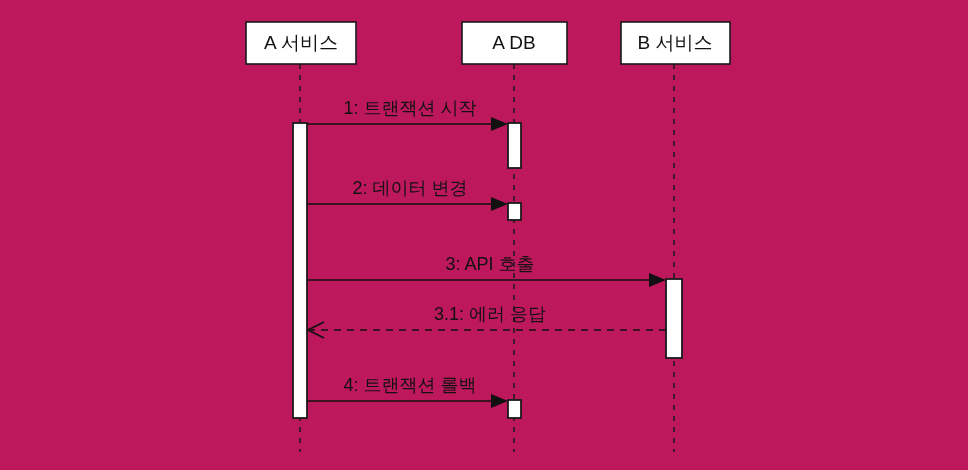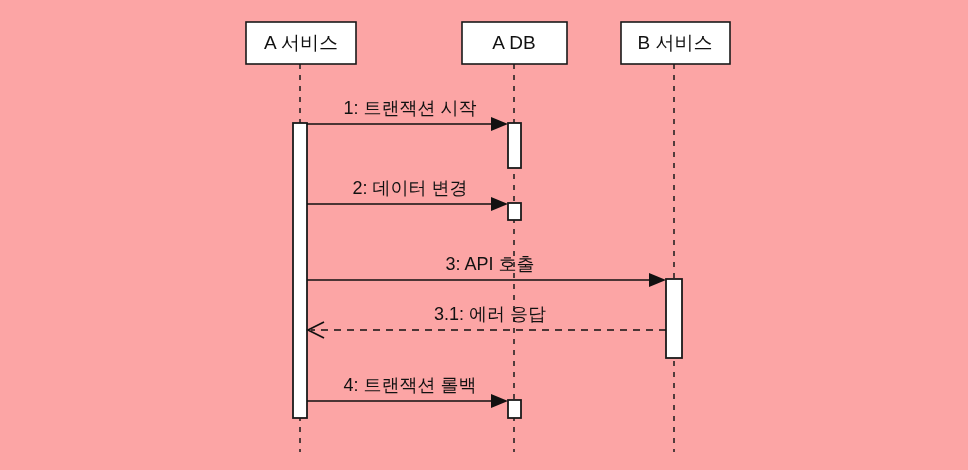--- a/index.html
+++ b/index.html
@@ -11,21 +11,21 @@
   body {
     width: 968px;
     height: 470px;
     overflow: hidden;
     font-family: "Liberation Sans", "DejaVu Sans", sans-serif;
   }
   #diagram-root {
     position: relative;
     width: 968px;
     height: 470px;
-    background: #fca5a5;
+    background: #be185d;
   }
   svg#sequence-svg {
     display: block;
     width: 968px;
     height: 470px;
   }
   .participant-box rect {
     fill: #ffffff;
     stroke: #1a1a1a;
     stroke-width: 1.6;

